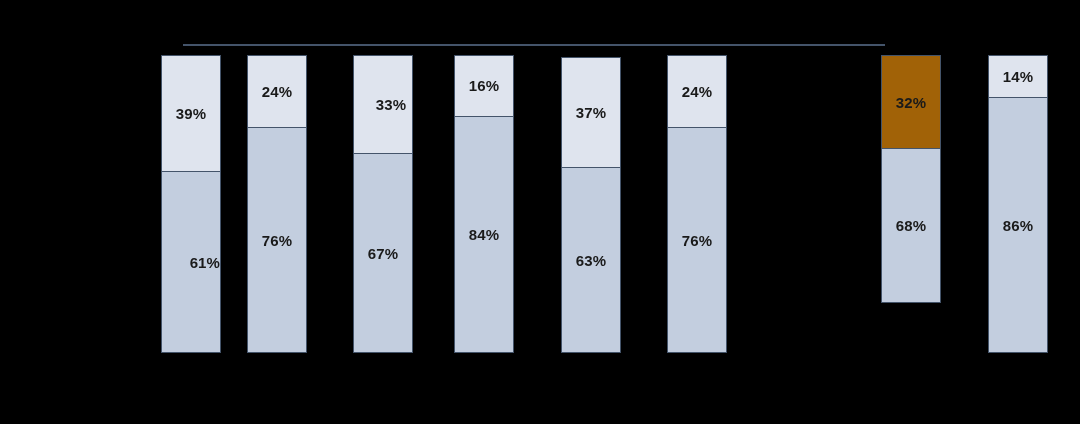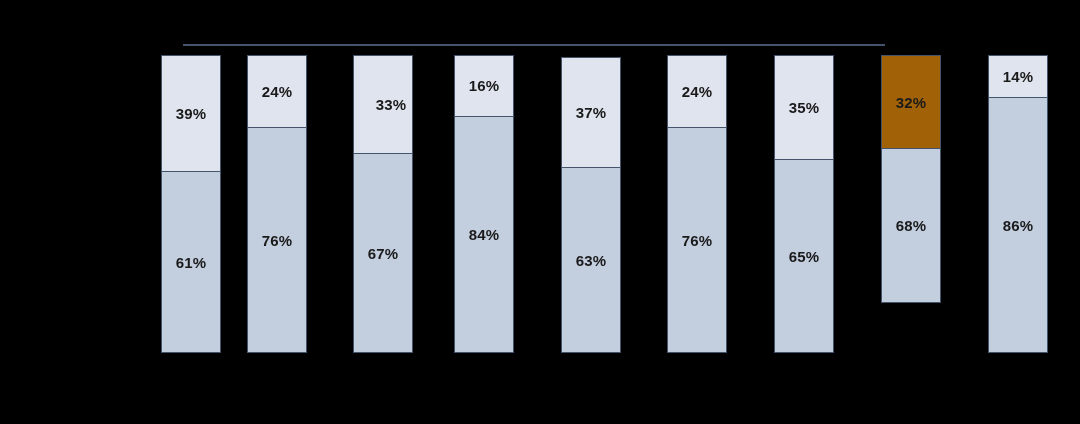--- a/index.html
+++ b/index.html
@@ -69,21 +69,21 @@
 
 <div class="chart-canvas">
 
   <div class="top-rule"></div>
 
   <div class="plot-area">
       <div class="bar-group" style="left: 140px; top: 55px; height: 298px; width: 60px; padding-left: 21px;">
         <div class="seg top-seg" style="height: 116px; background: rgb(223, 228, 238);">
           <span class="seg-label">39%</span>
         </div>
-        <div class="seg bottom-seg" style="height: 182px; background: rgb(195, 206, 223);">
+        <div class="seg bottom-seg" style="height: 182px; background: rgb(195, 206, 223); justify-content: flex-end;">
           <span class="seg-label">61%</span>
         </div>
       </div>
       <div class="bar-group" style="left: 247px; top: 55px; height: 298px; width: 60px;">
         <div class="seg top-seg" style="height: 72px; background: rgb(223, 228, 238);">
           <span class="seg-label">24%</span>
         </div>
         <div class="seg bottom-seg" style="height: 226px; background: rgb(195, 206, 223);">
           <span class="seg-label">76%</span>
         </div>
@@ -113,28 +113,20 @@
         </div>
       </div>
       <div class="bar-group" style="left: 667px; top: 55px; height: 298px; width: 60px;">
         <div class="seg top-seg" style="height: 72px; background: rgb(223, 228, 238);">
           <span class="seg-label">24%</span>
         </div>
         <div class="seg bottom-seg" style="height: 226px; background: rgb(195, 206, 223);">
           <span class="seg-label">76%</span>
         </div>
       </div>
-      <div class="bar-group" style="left: 774px; top: 55px; height: 298px; width: 60px;">
-        <div class="seg top-seg" style="height: 104px; background: rgb(223, 228, 238);">
-          <span class="seg-label">35%</span>
-        </div>
-        <div class="seg bottom-seg" style="height: 194px; background: rgb(195, 206, 223);">
-          <span class="seg-label">65%</span>
-        </div>
-      </div>
       <div class="bar-group" style="left: 881px; top: 55px; height: 298px; width: 60px;">
         <div class="seg top-seg" style="height: 93px; background: #a16207;">
           <span class="seg-label">32%</span>
         </div>
         <div class="seg bottom-seg" style="height: 155px; background: rgb(195, 206, 223);">
           <span class="seg-label">68%</span>
         </div>
       </div>
       <div class="bar-group" style="left: 988px; top: 55px; height: 298px; width: 60px;">
         <div class="seg top-seg" style="height: 42px; background: rgb(223, 228, 238);">

